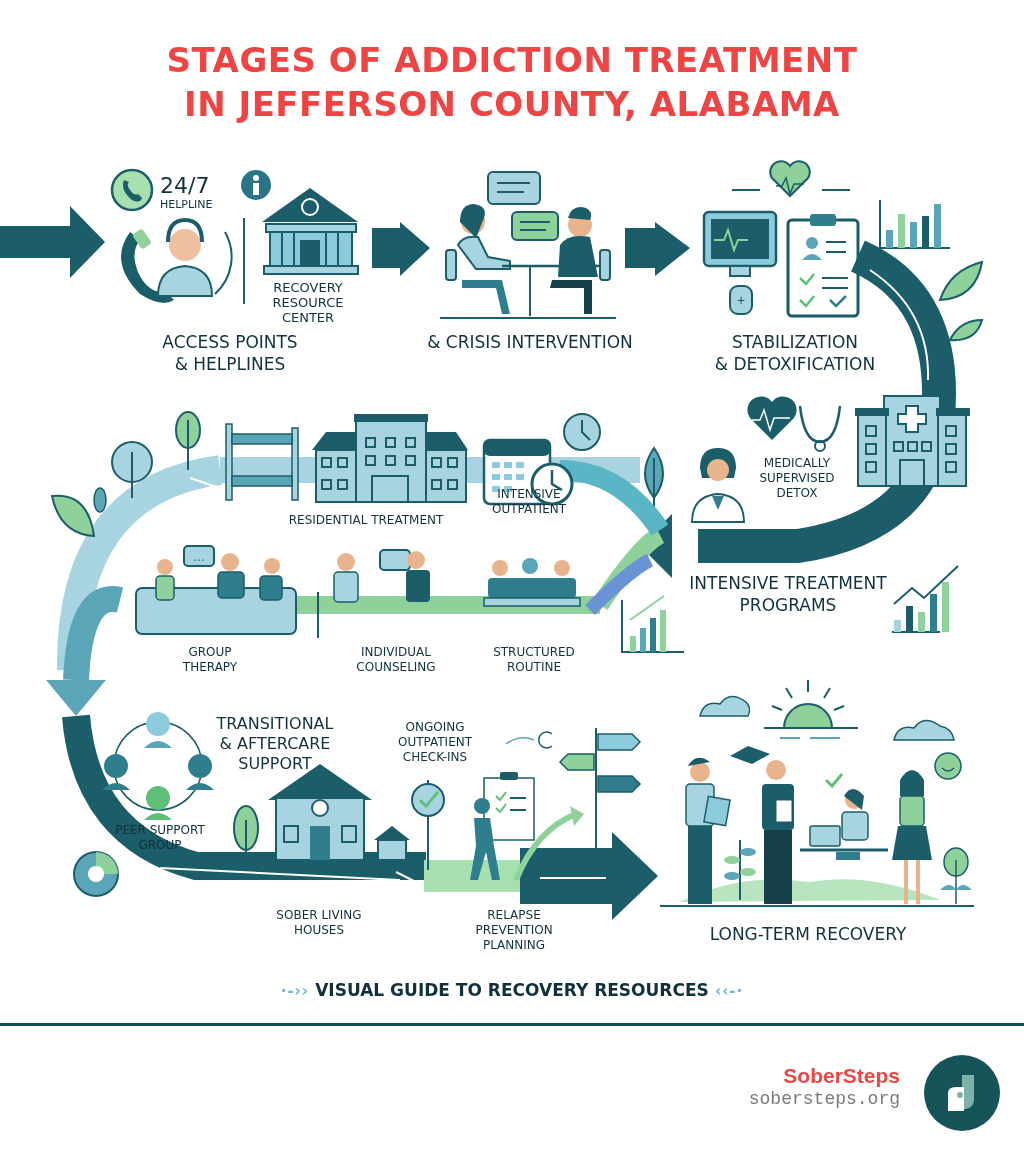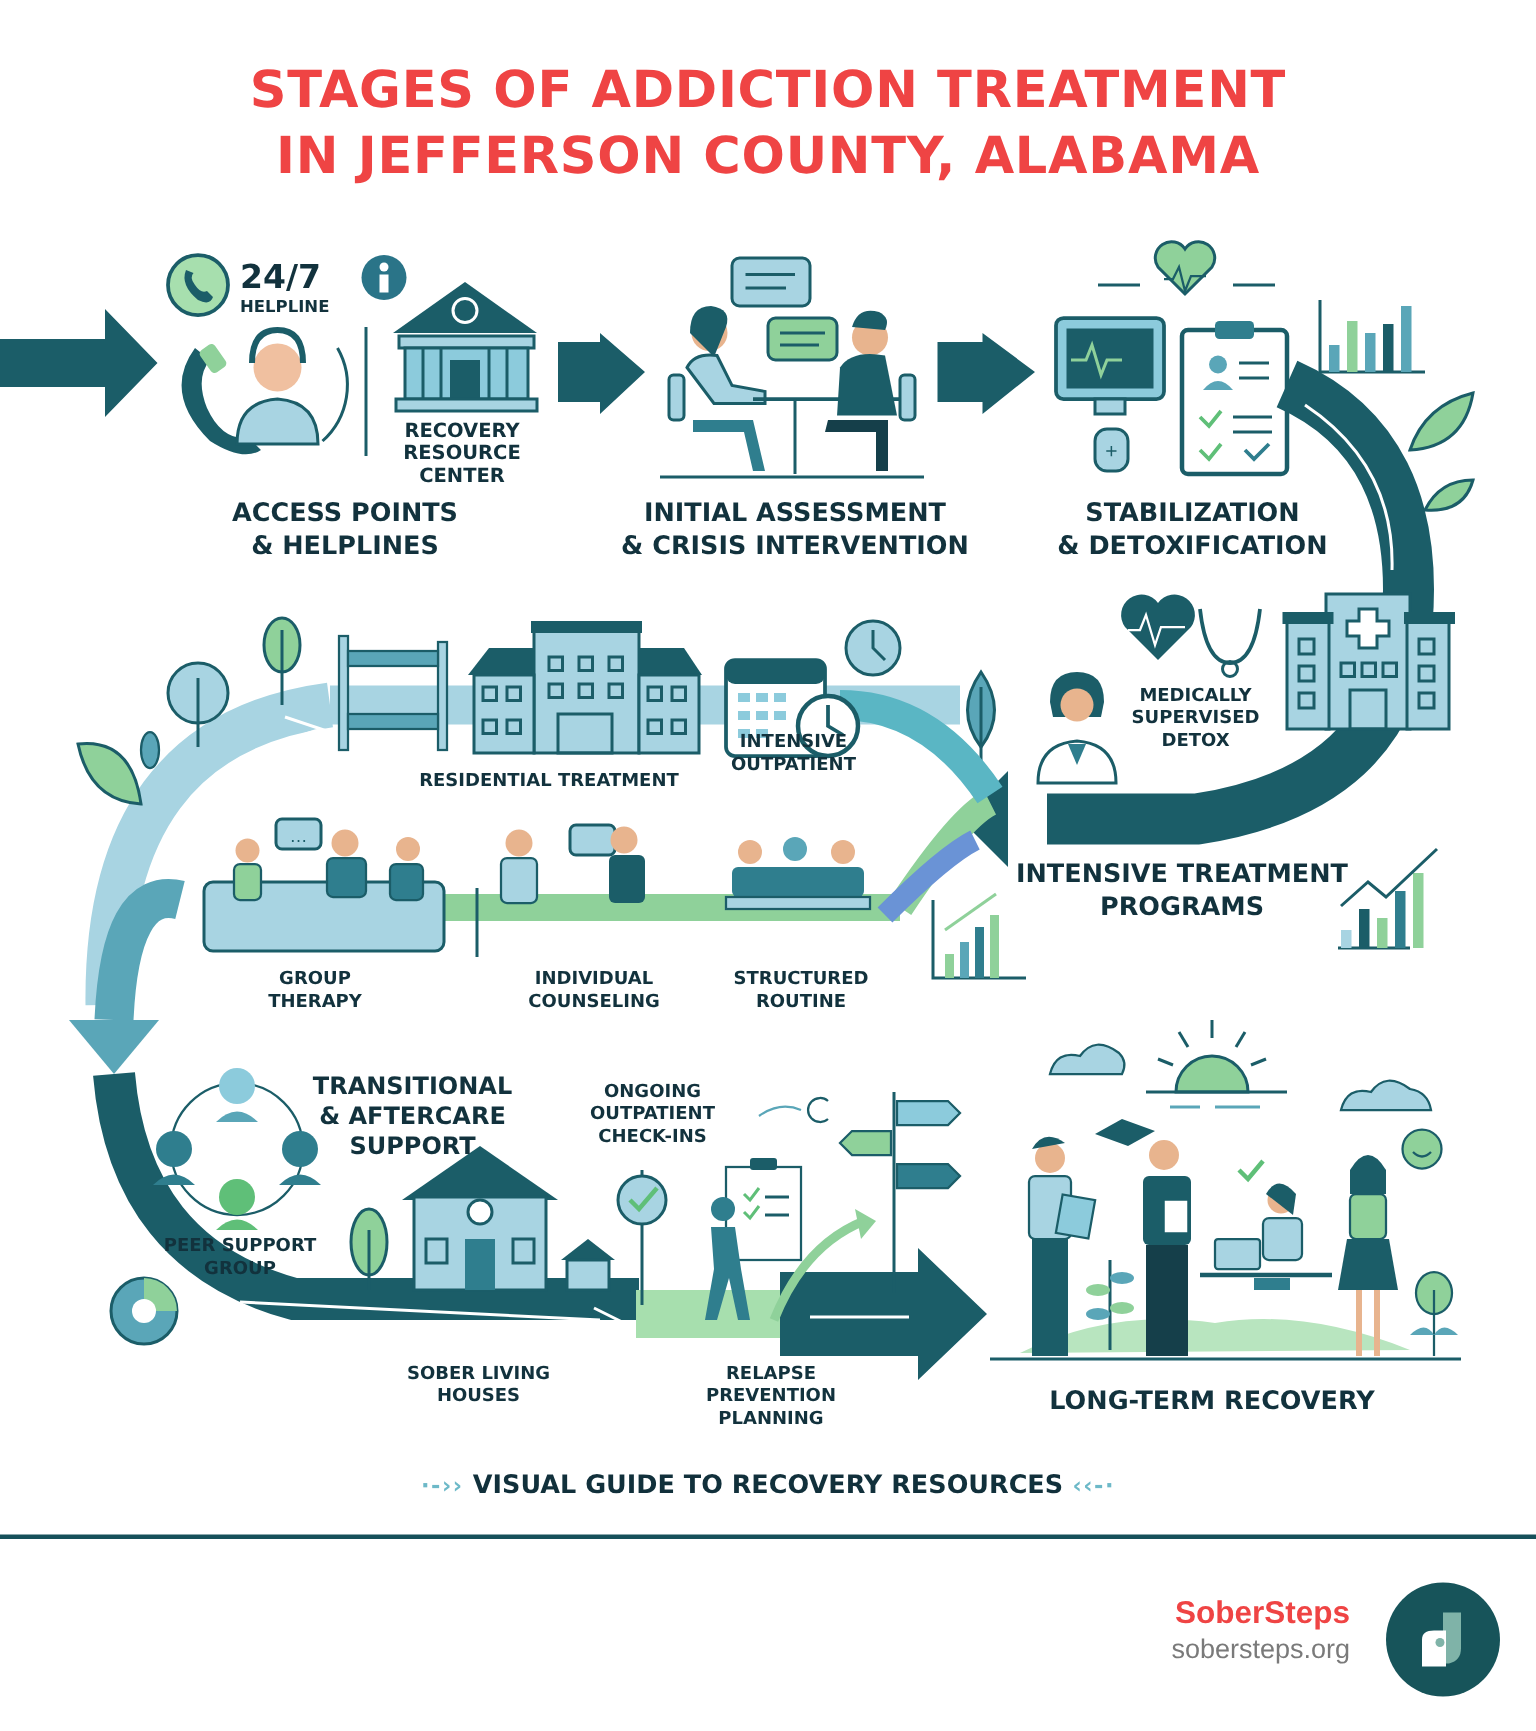--- a/index.html
+++ b/index.html
@@ -1,29 +1,29 @@
 <!DOCTYPE html>
 <html><head>
 <meta charset="utf-8">
 <style>
   * { box-sizing: border-box; margin: 0; padding: 0; }
   html, body { width: 1024px; height: 1154px; background: #ffffff; overflow: hidden; }
   body { position: relative; font-family: "Liberation Sans", sans-serif; color: #0f2f3a; }
   .title { position: absolute; left: 0; top: 38px; width: 1024px; text-align: center; font-family: "DejaVu Sans", sans-serif; font-weight: bold; font-size: 34px; line-height: 44px; color: #ef4444; letter-spacing: 0.5px; }
-  .lbl { position: absolute; text-align: center; font-family: "DejaVu Sans", sans-serif; font-weight: bold; color: #12323d; text-transform: uppercase; }
+  .lbl { position: absolute; text-align: center; font-family: "DejaVu Sans", sans-serif; font-weight: normal; color: #12323d; text-transform: uppercase; }
   .lbl-lg { font-size: 17px; line-height: 22px; }
   .lbl-sm { font-size: 12px; line-height: 15px; }
   .lbl-xs { font-size: 13px; line-height: 15px; }
   svg.art { position: absolute; left: 0; top: 0; width: 1024px; height: 1154px; }
   .footer-line { position: absolute; left: 0; top: 1023px; width: 1024px; height: 3px; background: #16505a; }
   .guide { position: absolute; left: 0; top: 980px; width: 1024px; text-align: center; font-family: "DejaVu Sans", sans-serif; font-weight: bold; font-size: 17px; color: #11303b; }
   .guide .deco { color: #6db9c8; font-size: 15px; letter-spacing: 1px; }
   .brand { position: absolute; right: 124px; top: 1064px; text-align: right; }
   .brand-name { font-family: "Liberation Sans", sans-serif; font-weight: bold; font-size: 21px; color: #ef4444; line-height: 24px; }
-  .brand-url { font-family: Liberation Sans, sans-serif; font-size: 18px; color: #7a7a7a; line-height: 22px; }
+  .brand-url { font-family: Liberation Mono, monospace; font-size: 18px; color: #7a7a7a; line-height: 22px; }
   .logo { position: absolute; left: 924px; top: 1055px; width: 76px; height: 76px; border-radius: 50%; background: #17545a; }
 </style>
 </head>
 <body>
 
 <svg class="art" viewBox="0 0 1024 1154">
 
   <g>
     <polygon points="0,226 70,226 70,206 105,242 70,278 70,258 0,258" fill="#1b5d68"></polygon>
   </g>
@@ -422,21 +422,20 @@
   <div>RECOVERY</div>
   <div>RESOURCE</div>
   <div>CENTER</div>
 </div>
 <div class="lbl lbl-lg" style="left:140px; top:331px; width:180px;">
   <div>ACCESS POINTS</div>
   <div>&amp; HELPLINES</div>
 </div>
 
 <div class="lbl lbl-lg" style="left:396px; top:331px; width:268px;">
-  <div>INITIAL ASSESSMENT</div>
   <div>&amp; CRISIS INTERVENTION</div>
 </div>
 
 <div class="lbl lbl-lg" style="left:690px; top:331px; width:210px;">
   <div>STABILIZATION</div>
   <div>&amp; DETOXIFICATION</div>
 </div>
 <div class="lbl lbl-sm" style="left:742px; top:456px; width:110px;">
   <div>MEDICALLY</div>
   <div>SUPERVISED</div>

